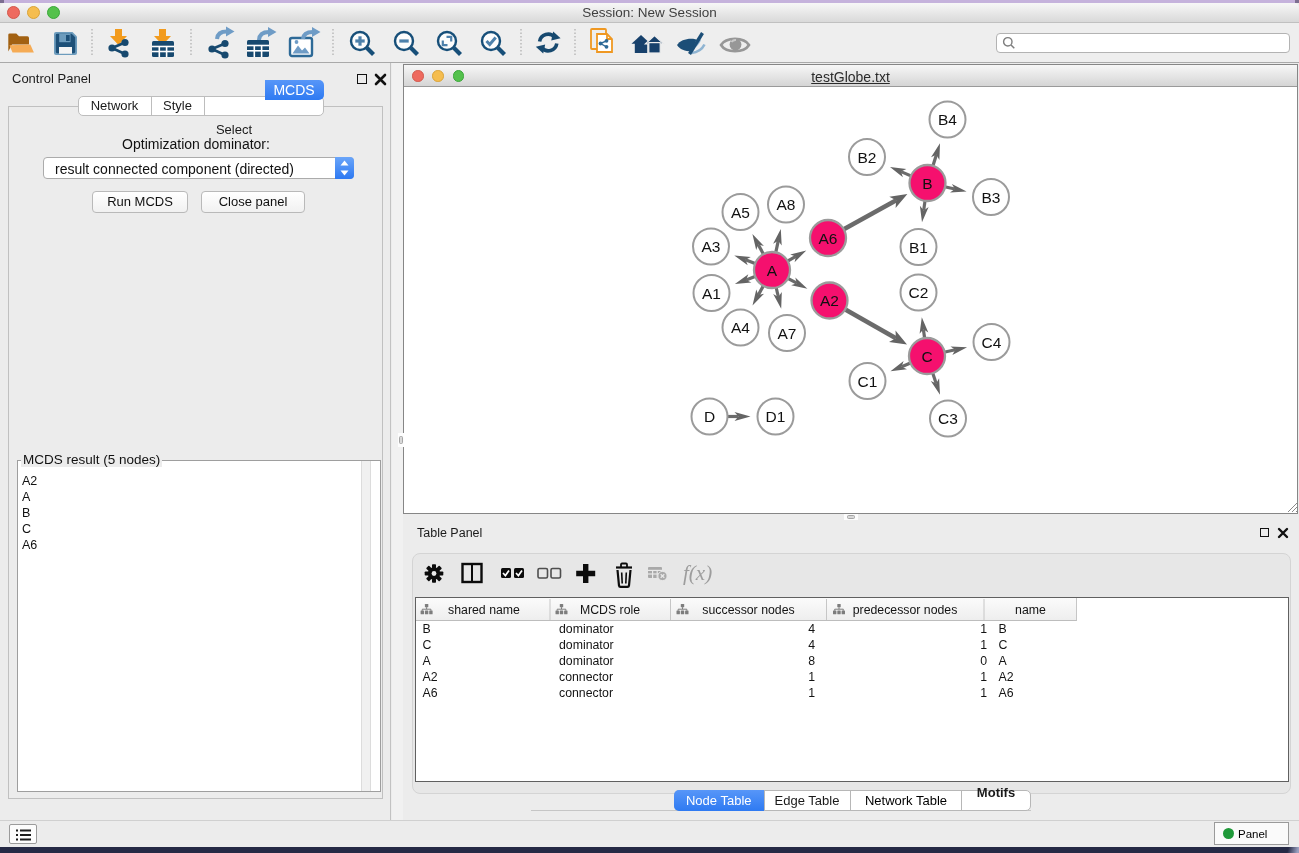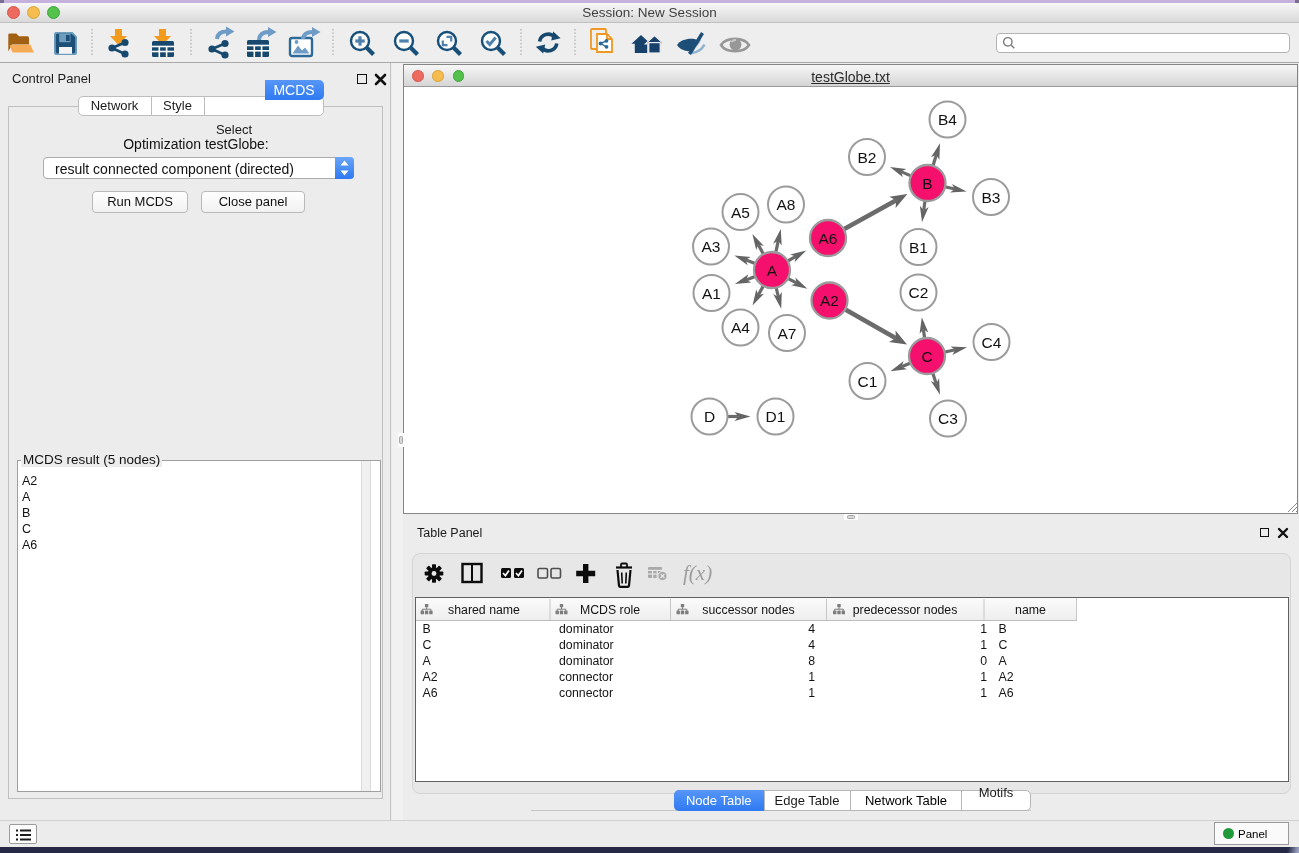--- a/index.html
+++ b/index.html
@@ -185,21 +185,21 @@
 <div class="abs" style="left:8px;top:106px;width:375px;height:693px;border:1px solid #c0c0c0;"></div>
 
 <div class="abs" style="left:78px;top:96px;width:245.5px;height:20px;background:#fff;border:1px solid #bdbdbd;border-radius:5px;"></div>
 <div class="abs" style="left:150.5px;top:96px;width:1px;height:20px;background:#bdbdbd;"></div>
 <div class="abs" style="left:204px;top:96px;width:1px;height:20px;background:#bdbdbd;"></div>
 <div class="abs" style="left:78px;top:96px;width:73px;height:32px;line-height:20px;text-align:center;font-size:13px;color:#1a1a1a;">Network</div>
 <div class="abs" style="left:150.5px;top:96px;width:54px;height:20px;line-height:20px;text-align:center;font-size:13px;color:#1a1a1a;">Style</div>
 <div class="abs" style="left:204px;top:96px;width:60px;height:20px;line-height:20px;text-align:center;font-size:13px;color:#1a1a1a;margin-top:24px;">Select</div>
 <div class="abs" style="left:264.5px;top:80px;width:59px;height:20px;line-height:20px;text-align:center;font-size:14px;color:#fff;background:linear-gradient(#5796f8,#2e7af2);border-radius:0 5px 5px 0;">MCDS</div>
 
-<div class="abs" style="left:8px;top:136px;width:376px;text-align:center;font-size:14px;color:#111;">Optimization testGlobe:</div>
+<div class="abs" style="left:8px;top:136px;width:376px;text-align:center;font-size:14px;color:#111;">Optimization dominator:</div>
 <div class="abs" style="left:43px;top:157px;width:311px;height:22px;background:#fff;border:1px solid #ababab;border-radius:4px;"></div>
 <div class="abs" style="left:55px;top:161px;font-size:14px;color:#111;">result connected component (directed)</div>
 <div class="abs" style="left:335px;top:157px;width:19px;height:22px;background:linear-gradient(#6aa5f9,#2d79f2);border-radius:0 4px 4px 0;"></div>
 <svg class="abs" style="left:338px;top:160px;" width="13" height="16" viewBox="0 0 13 16">
   <path d="M6.5 0.5 L10.5 5.5 H2.5 Z" fill="#fff"></path>
   <path d="M6.5 15.5 L10.5 10.5 H2.5 Z" fill="#fff"></path>
 </svg>
 
 <div class="abs" style="left:92px;top:191px;width:96px;height:22px;background:linear-gradient(#ffffff,#f1f1f1);border:1px solid #b9b9b9;border-radius:4px;line-height:20px;text-align:center;font-size:13px;color:#111;">Run MCDS</div>
 <div class="abs" style="left:201px;top:191px;width:104px;height:22px;background:linear-gradient(#ffffff,#f1f1f1);border:1px solid #b9b9b9;border-radius:4px;line-height:20px;text-align:center;font-size:13px;color:#111;">Close panel</div>
@@ -455,21 +455,21 @@
 </div>
 
 <div class="abs" style="left:531px;top:810px;width:500px;height:1px;background:#c6c6c6;"></div>
 <div class="abs" style="left:673.5px;top:790px;width:357px;height:21px;background:#fff;border:1px solid #b7b7b7;border-radius:5px;"></div>
 <div class="abs" style="left:763.5px;top:790px;width:1px;height:21px;background:#b7b7b7;"></div>
 <div class="abs" style="left:850px;top:790px;width:1px;height:21px;background:#b7b7b7;"></div>
 <div class="abs" style="left:961px;top:790px;width:1px;height:21px;background:#b7b7b7;"></div>
 <div class="abs" style="left:673.5px;top:790px;width:90.5px;height:21px;background:linear-gradient(#5796f8,#2e7af2);border-radius:5px 0 0 5px;line-height:21px;text-align:center;font-size:13px;color:#fff;">Node Table</div>
 <div class="abs" style="left:764.5px;top:790px;width:85px;height:21px;line-height:21px;text-align:center;font-size:13px;color:#1a1a1a;">Edge Table</div>
 <div class="abs" style="left:851px;top:790px;width:110px;height:21px;line-height:21px;text-align:center;font-size:13px;color:#000000;">Network Table</div>
-<div class="abs" style="left:962px;top:782px;width:68px;height:21px;line-height:21px;text-align:center;font-size:13px;color:#1a1a1a;">Motifs</div>
+<div class="abs" style="left:962px;top:782px;width:68px;height:21px;line-height:21px;text-align:center;font-size:13px;color:#1a1a1a;font-weight:bold;">Motifs</div>
 
 <div class="abs" style="left:0;top:820px;width:1299px;height:27px;background:#ececec;border-top:1px solid #d0d0d0;"></div>
 <div class="abs" style="left:9px;top:823.5px;width:28px;height:20.5px;background:#fcfcfc;border:1px solid #9b9b9b;border-radius:2px;"></div>
 <svg class="abs" style="left:16px;top:828.5px;" width="16" height="12" viewBox="0 0 16 12">
   <g fill="#1c1c1c">
     <rect x="0" y="0.5" width="2" height="2"></rect>
       <rect x="0" y="5" width="2" height="2"></rect>
       <rect x="0" y="9.5" width="2" height="2"></rect>
     <rect x="4" y="0.5" width="11" height="2"></rect>
       <rect x="4" y="5" width="11" height="2"></rect>

